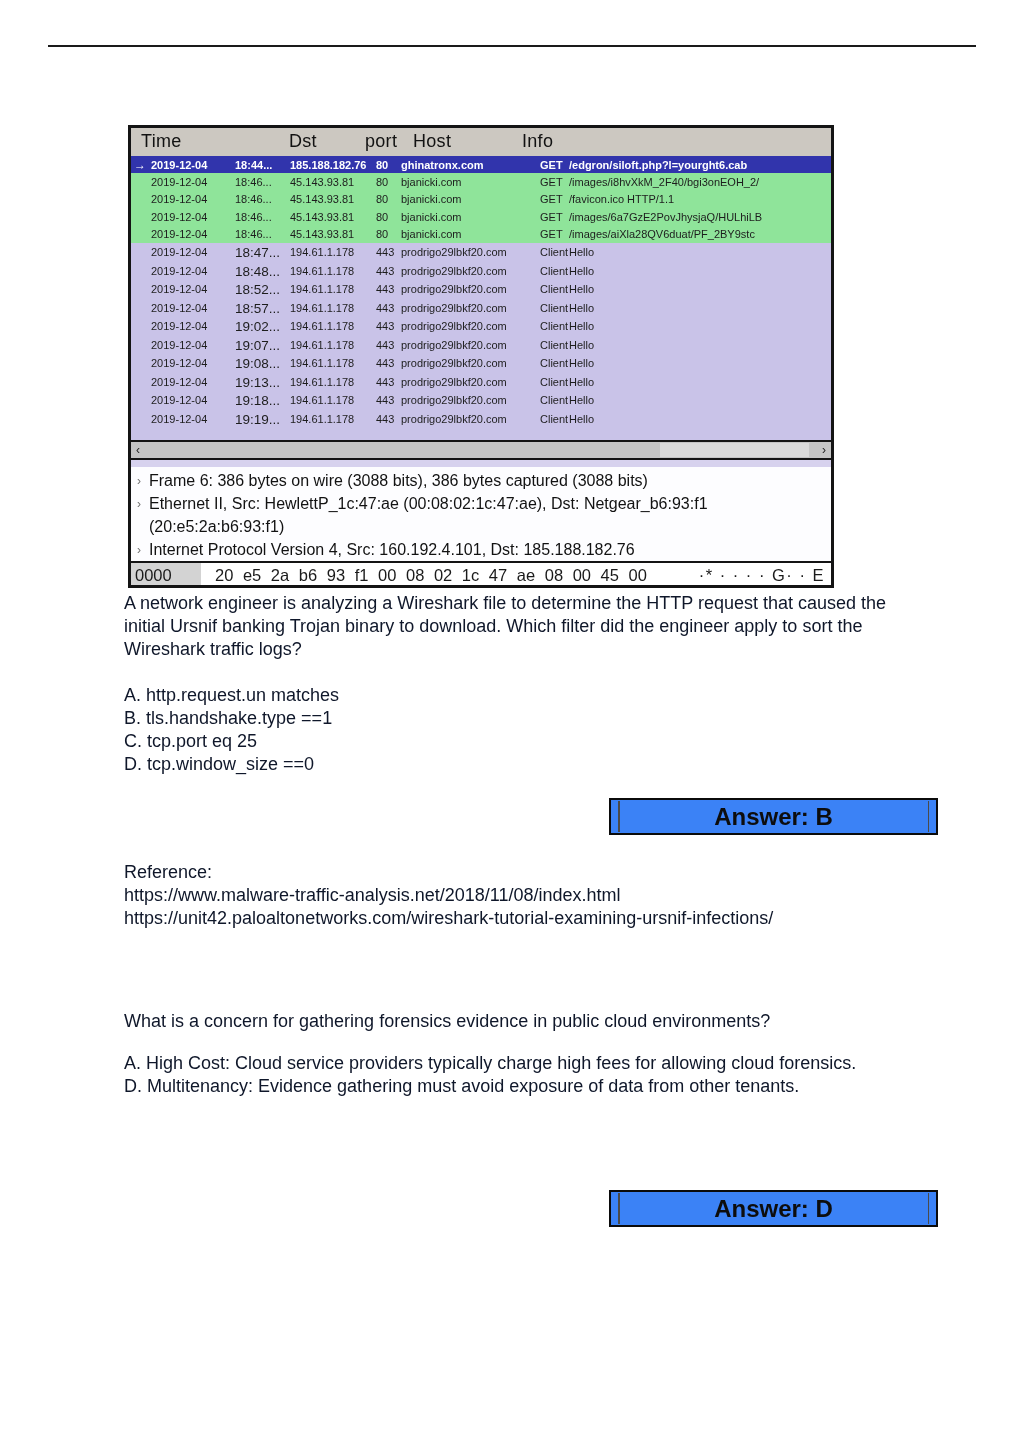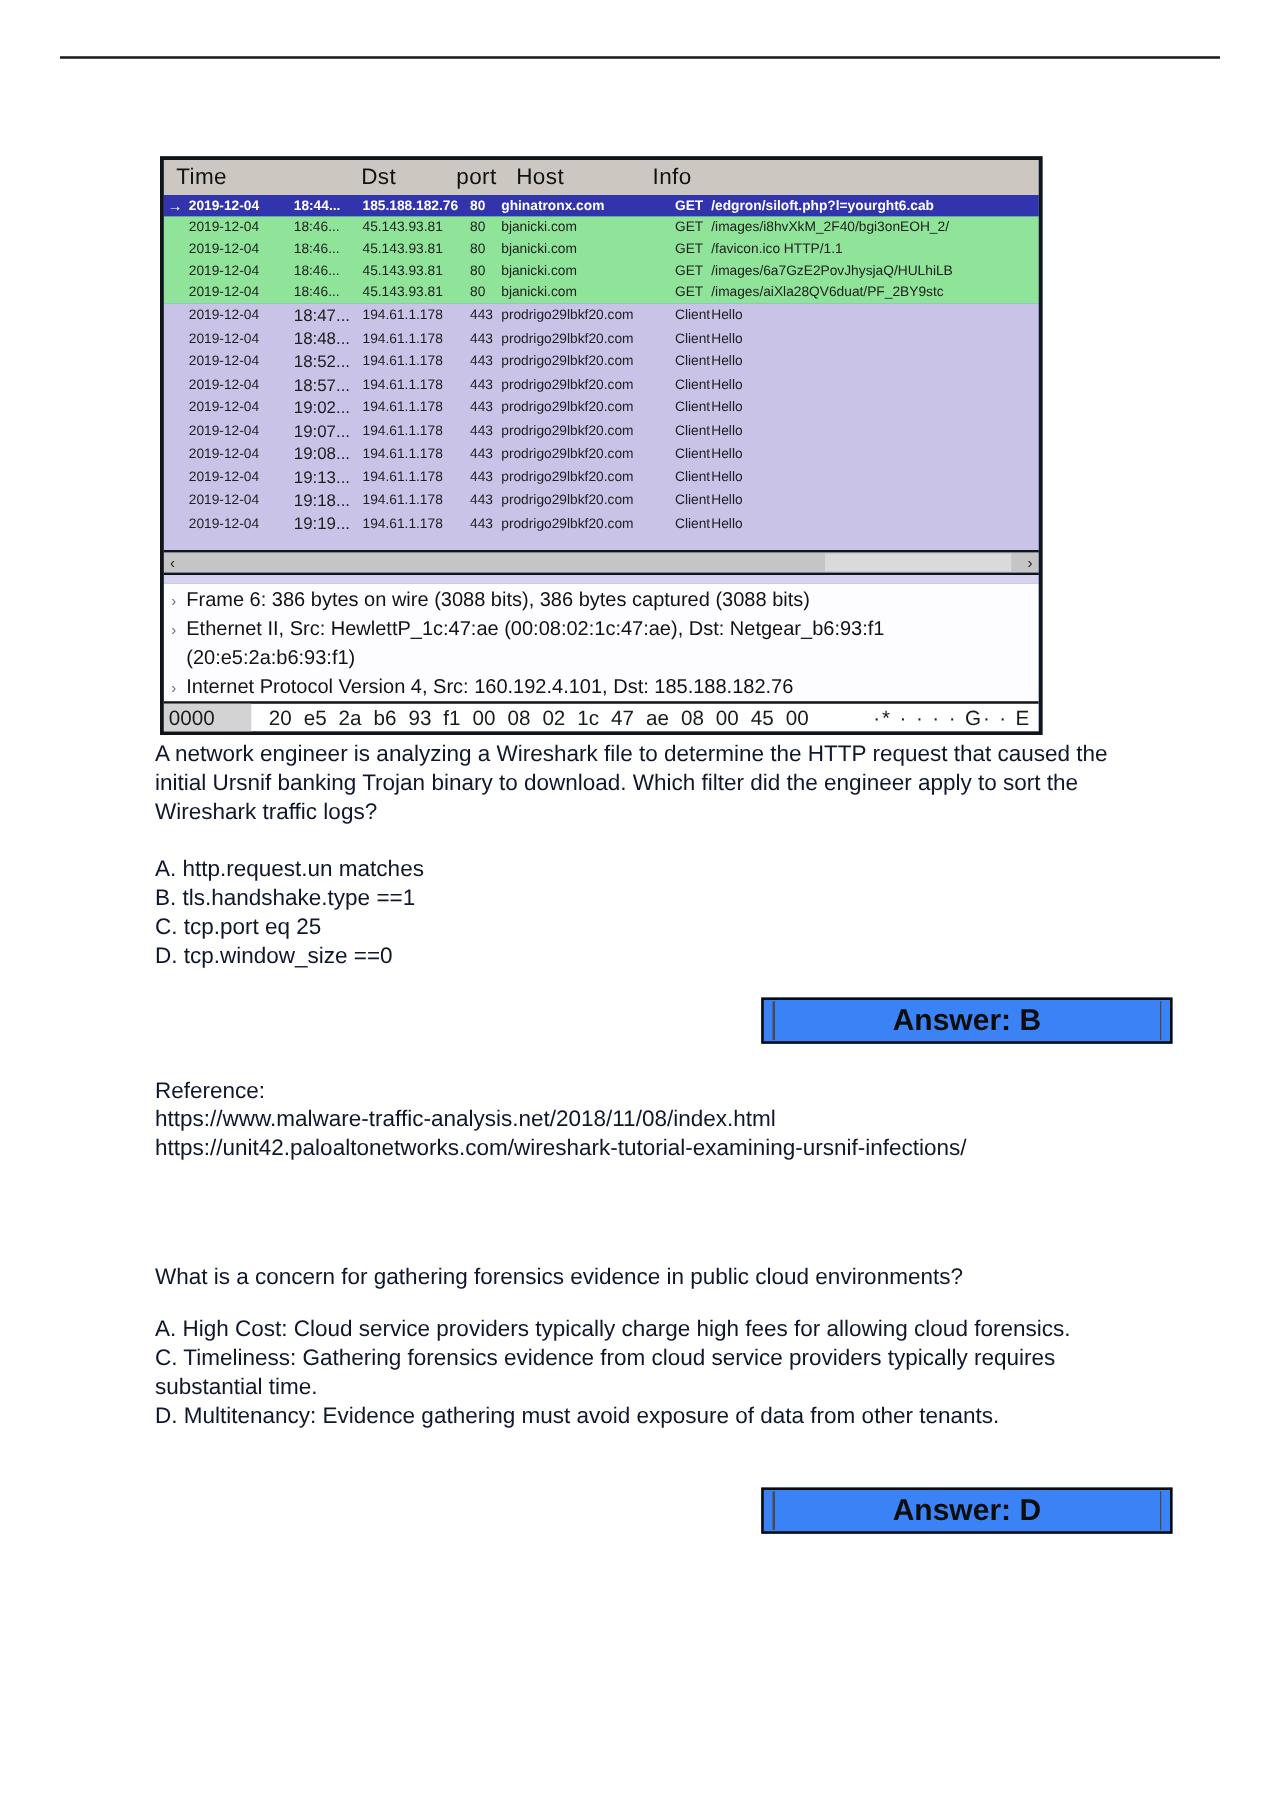--- a/index.html
+++ b/index.html
@@ -307,21 +307,20 @@
   </div>
 
 
   <div class="doc-text" style="left:124px; top:1010px; width:812px;">What is a concern for gathering forensics evidence in public cloud environments?</div>
 
   <div class="doc-text" style="left:124px; top:1052px; width:795px;">
 
       <div class="opt">A. High Cost: Cloud service providers typically charge high fees for allowing cloud forensics.</div>
 
 
-      <div class="opt">C. Timeliness: Gathering forensics evidence from cloud service providers typically requires substantial time.</div>
 
       <div class="opt">D. Multitenancy: Evidence gathering must avoid exposure of data from other tenants.</div>
     </div>
 
   <div class="ans" style="left:609px; top:1190px;">
     <div class="txt">Answer: D</div>
   </div>
 
 </div>
 

